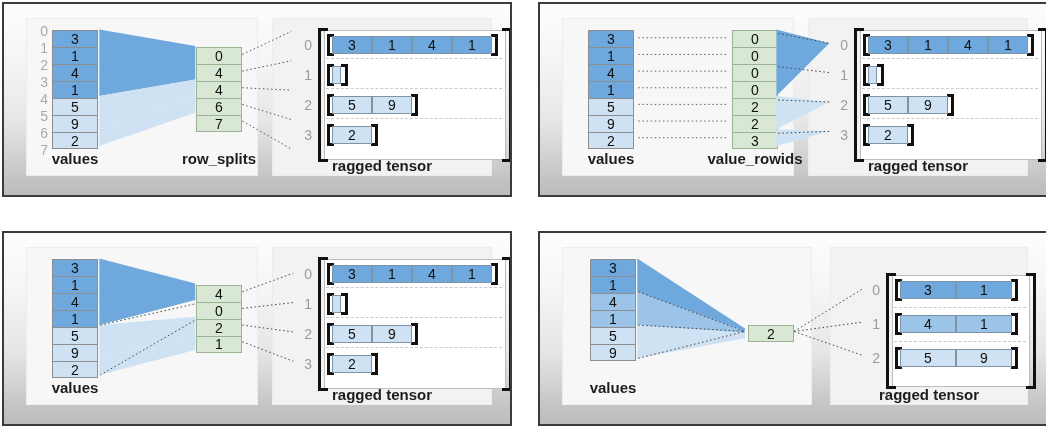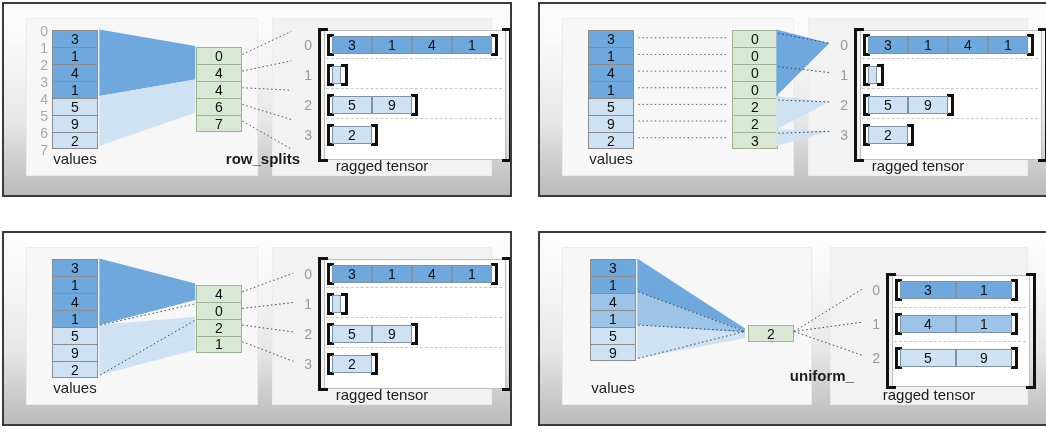--- a/index.html
+++ b/index.html
@@ -31,22 +31,23 @@
     box-sizing:border-box;
   }
   .card.left{background:#f7f7f7;}
   .card.right{background:#f2f2f2;}
 
   .caption{
     position:absolute;
     font-size:15px;color:#1d1d1d;
     text-align:center;white-space:nowrap;
     line-height:17px;
-  }
-  .caption.bold{font-weight:bold;text-align:right;}
+    font-weight:bold;
+  }
+  .caption.bold{font-weight:bold;}
 
   
   .stack{position:absolute;}
   .cell{
     box-sizing:border-box;
     border:1px solid #8d8d8d;
     border-bottom:none;
     text-align:center;
     font-size:14px;
     color:#101010;
@@ -211,20 +212,21 @@
       <div class="stack" style="left: 192px; top: 26px; width: 46px;">
         <div class="cell" style="height: 17px; background: rgb(217, 232, 212); border-color: rgb(155, 179, 148);">0</div>
         <div class="cell" style="height: 17px; background: rgb(217, 232, 212); border-color: rgb(155, 179, 148);">0</div>
         <div class="cell" style="height: 17px; background: rgb(217, 232, 212); border-color: rgb(155, 179, 148);">0</div>
         <div class="cell" style="height: 17px; background: rgb(217, 232, 212); border-color: rgb(155, 179, 148);">0</div>
         <div class="cell" style="height: 17px; background: rgb(217, 232, 212); border-color: rgb(155, 179, 148);">2</div>
         <div class="cell" style="height: 17px; background: rgb(217, 232, 212); border-color: rgb(155, 179, 148);">2</div>
         <div class="cell" style="height: 17px; background: rgb(217, 232, 212); border-color: rgb(155, 179, 148);">3</div>
       </div>
       <div class="caption" style="left: 24px; top: 146px; width: 94px;">values</div>
+      <div class="caption bold" style="left: 134px; top: 146px; width: 162px;">value_rowids</div>
       <div class="caption" style="left: 268px; top: 153px; width: 220px;">ragged tensor</div>
       <div class="rtbox" style="left: 320px; top: 26px; width: 182px; height: 130px;"></div>
       <div class="brk" style="left: 314px; top: 24px; width: 10px; height: 134px;">
         <i style="left: 0px; top: 0px; width: 3px; height: 100%;"></i>
         <i style="left: 0px; top: 0px; width: 10px; height: 3px;"></i>
         <i style="left: 0px; bottom: 0px; width: 10px; height: 3px;"></i>
       </div>
       <div class="brk" style="left: 498px; top: 24px; width: 10px; height: 134px;">
         <i style="left: 7px; top: 0px; width: 3px; height: 100%;"></i>
         <i style="left: 0px; top: 0px; width: 10px; height: 3px;"></i>
@@ -408,21 +410,20 @@
         <div class="cell" style="height: 17px; background: rgb(111, 168, 220);">1</div>
         <div class="cell" style="height: 17px; background: rgb(156, 195, 232);">4</div>
         <div class="cell" style="height: 17px; background: rgb(156, 195, 232);">1</div>
         <div class="cell" style="height: 17px; background: rgb(207, 226, 243);">5</div>
         <div class="cell" style="height: 17px; background: rgb(207, 226, 243);">9</div>
       </div>
       <div class="stack" style="left: 208px; top: 92px; width: 46px;">
         <div class="cell" style="height: 17px; background: rgb(217, 232, 212); border-color: rgb(155, 179, 148);">2</div>
       </div>
       <div class="caption" style="left: 26px; top: 146px; width: 94px;">values</div>
-      <div class="caption bold" style="left: 148px; top: 134px; width: 166px;">uniform_</div>
       <div class="caption" style="left: 290px; top: 153px; width: 198px;">ragged tensor</div>
       <div class="rtbox" style="left: 352px; top: 42px; width: 138px; height: 112px;"></div>
       <div class="brk" style="left: 346px; top: 40px; width: 10px; height: 116px;">
         <i style="left: 0px; top: 0px; width: 3px; height: 100%;"></i>
         <i style="left: 0px; top: 0px; width: 10px; height: 3px;"></i>
         <i style="left: 0px; bottom: 0px; width: 10px; height: 3px;"></i>
       </div>
       <div class="brk" style="left: 486px; top: 40px; width: 10px; height: 116px;">
         <i style="left: 7px; top: 0px; width: 3px; height: 100%;"></i>
         <i style="left: 0px; top: 0px; width: 10px; height: 3px;"></i>

